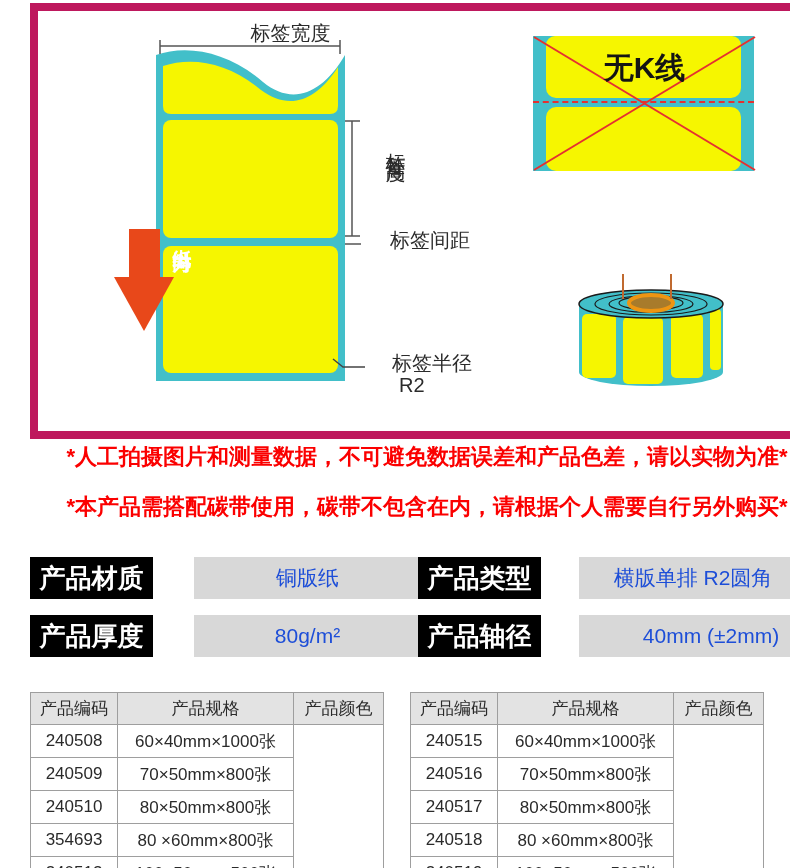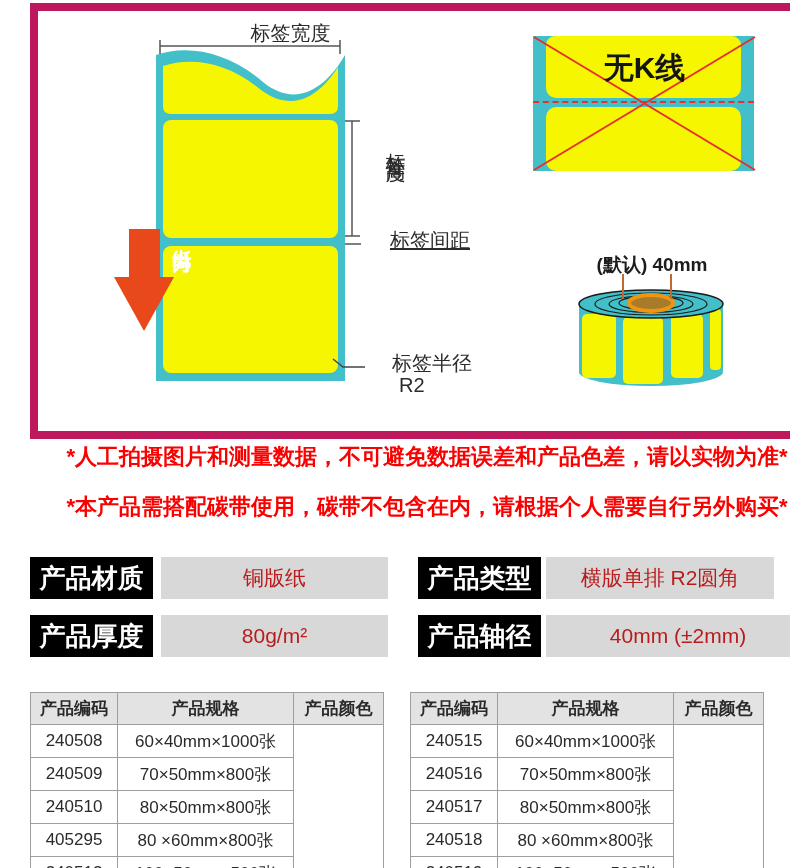--- a/index.html
+++ b/index.html
@@ -6,21 +6,21 @@
   body{width:790px;height:868px;overflow:hidden;position:relative;
        font-family:"Liberation Sans",sans-serif;color:#222;}
   .abs{position:absolute;}
 
   
   .diagram-box{left:30px;top:3px;width:718px;height:420px;border:8px solid #be185d;background:#fff;padding-left:41px;}
 
   .dim-text{position:absolute;color:#2b2b2b;font-size:20px;line-height:22px;white-space:nowrap;}
   .lw{left:145px;top:11px;width:215px;text-align:center;}
   .lh{left:347px;top:126px;writing-mode:vertical-rl;letter-spacing:3px;}
-  .lg{left:352px;top:218px;text-decoration:underline;}
+  .lg{left:352px;top:218px;}
   .lr1{left:354px;top:341px;}
   .lr2{left:361px;top:363px;}
 
   
   .arrow{left:76px;top:218px;width:61px;height:102px;}
   .arrow-rect{position:absolute;left:15px;top:0;width:31px;height:50px;background:#e8481a;}
   .arrow-tri{position:absolute;left:0;top:48px;width:0;height:0;
              border-left:30.5px solid transparent;border-right:30.5px solid transparent;
              border-top:54px solid #e8481a;}
   .arrow-text{position:absolute;left:0;top:4px;width:61px;text-align:center;
@@ -44,29 +44,29 @@
 
   
   .warning{left:0;width:790px;text-align:center;color:#fb0000;font-weight:bold;
            font-size:22px;white-space:nowrap;padding-left:32px;}
   .w1{top:442px;}
   .w2{top:492px;}
 
   
   .attr-label{height:42px;width:123px;background:#000;color:#fff;font-size:26px;
               font-weight:bold;display:flex;align-items:center;justify-content:center;}
-  .attr-value{height:42px;background:#d8d8d8;color:#b91c1c;font-size:21px;
-              display:flex;align-items:center;justify-content:center;}
+  .attr-value{height:42px;background:#d8d8d8;color:#1d4ed8;font-size:21px;
+              display:flex;align-items:center;justify-content:center;margin-left:33px;}
 
   
   .spec-table{position:absolute;border-collapse:collapse;table-layout:fixed;
               font-size:17px;color:#2a2a2a;background:#fff;}
   .spec-table td,.spec-table th{border:1px solid #9e9e9e;text-align:center;
               padding:0;font-weight:normal;overflow:hidden;white-space:nowrap;}
-  .spec-table th{height:31px;background:#e3e3e3;font-weight:bold;}
+  .spec-table th{height:31px;background:#e3e3e3;}
   .spec-table td{height:32px;margin-top:8px;}
   .color-cell{vertical-align:bottom;padding-bottom:35px;}
 </style>
 </head>
 <body>
 
 <div class="abs diagram-box">
 
   <svg class="abs" style="left:115px;top:27px;" width="215" height="350" viewBox="0 0 215 350">
 
@@ -107,21 +107,20 @@
     <div class="nk-label nk-top"></div>
     <div class="nk-label nk-bottom"></div>
     <div class="nk-dash"></div>
     <svg class="nk-x" width="223" height="135" viewBox="0 0 223 135">
       <line x1="1" y1="1" x2="222" y2="134" stroke="#e53030" stroke-width="2"></line>
       <line x1="222" y1="1" x2="1" y2="134" stroke="#e53030" stroke-width="2"></line>
     </svg>
     <div class="nk-text">无K线</div>
   </div>
 
-  <div class="abs roll-caption">(默认) 40mm</div>
   <svg class="abs roll-svg" width="152" height="130" viewBox="0 0 152 130">
 
     <path d="M3,32 L3,98 A72,14 0 0 0 147,98 L147,32 Z" fill="#42bfc9"></path>
 
     <rect x="6" y="40" width="34" height="64" rx="5" fill="#f6f600"></rect>
     <rect x="47" y="43" width="40" height="67" rx="5" fill="#f6f600"></rect>
     <rect x="95" y="40" width="32" height="64" rx="5" fill="#f6f600"></rect>
     <rect x="134" y="35" width="11" height="61" rx="4" fill="#f6f600"></rect>
 
     <ellipse cx="75" cy="30" rx="72" ry="14" fill="#42bfc9" stroke="#1a1a1a" stroke-width="1.5"></ellipse>
@@ -167,21 +166,21 @@
   </tr>
   <tr>
     <td>240509</td>
     <td>70×50mm×800张</td>
   </tr>
   <tr>
     <td>240510</td>
     <td>80×50mm×800张</td>
   </tr>
   <tr>
-    <td>405295</td>
+    <td>354693</td>
     <td>80 ×60mm×800张</td>
   </tr>
   <tr>
     <td>240512</td>
     <td>100×50mm×500张</td>
   </tr>
 </tbody>
   </table>
 
 <table class="spec-table" style="left:410px;top:692px;width:353px;">

